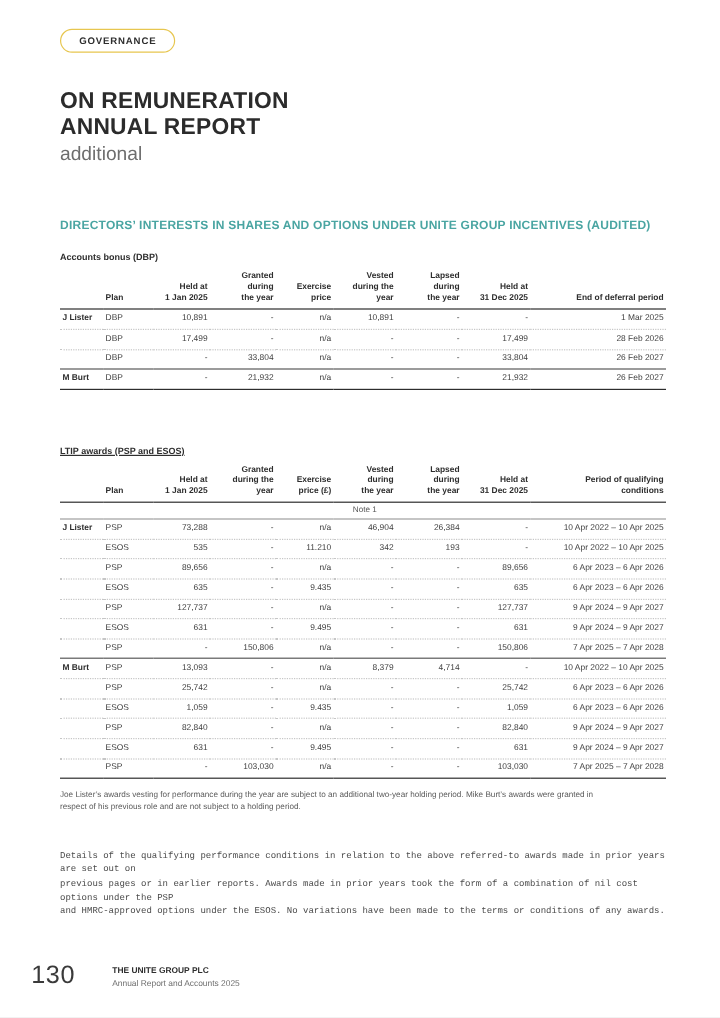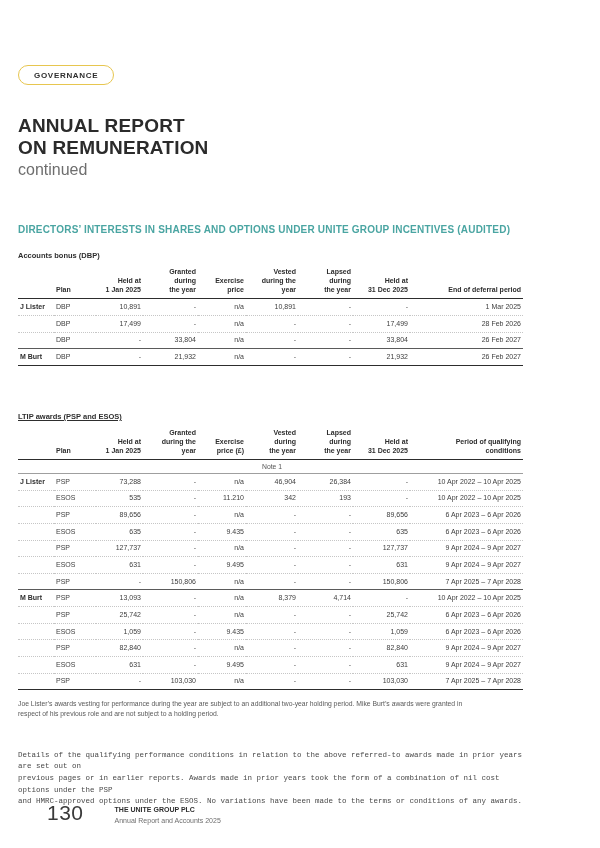--- a/index.html
+++ b/index.html
@@ -7,21 +7,21 @@
   body { font-family: "Liberation Sans", sans-serif; }
   .page {
     position: relative;
     width: 600px;
     height: 848px;
     background: #ffffff;
     margin: 0 auto;
     overflow: hidden;
     color: #3d3d3d;
   }
-  .content { padding: 0 55px 0 18px; margin-top: 41px; }
+  .content { padding: 0 55px 0 50px; }
 
   .badge {
     display: inline-block;
     margin-top: 24px;
     border: 1.5px solid var(--accent-yellow, #E7C64F);
     border-radius: 12px;
     padding: 5px 15px 4px 15px;
     font-size: 8px;
     font-weight: bold;
     letter-spacing: 0.7px;
@@ -104,21 +104,21 @@
     width: 505px;
     font-size: 7.5px;
     line-height: 1.55;
     color: #4a4a4a;
     white-space: pre-line;
     font-family: Liberation Mono, monospace;
   }
 
   .footer {
     position: absolute;
-    left: 47px;
+    left: 26px;
     bottom: 22px;
     display: flex;
     align-items: flex-start;
   }
   .page-number {
     font-size: 21px;
     color: #3a3a3a;
     line-height: 20px;
     letter-spacing: 0.5px;
   }
@@ -128,24 +128,24 @@
 </style>
 </head>
 <body>
 
 <div class="page">
   <div class="content">
 
     <div class="badge">GOVERNANCE</div>
 
     <h1 class="title">
+      <span>ON REMUNERATION</span>
       <span>ANNUAL REPORT</span>
-      <span>ON REMUNERATION</span>
     </h1>
-    <div class="continued">continued</div>
+    <div class="continued">additional</div>
 
     <div class="section-heading">DIRECTORS’ INTERESTS IN SHARES AND OPTIONS UNDER UNITE GROUP INCENTIVES (AUDITED)</div>
 
     <div class="table-title table-title-1">Accounts bonus (DBP)</div>
     <div class="table-host">
         <table>
           <colgroup>
             <col style="width: 36px;">
             <col style="width: 42px;">
             <col style="width: 47px;">

